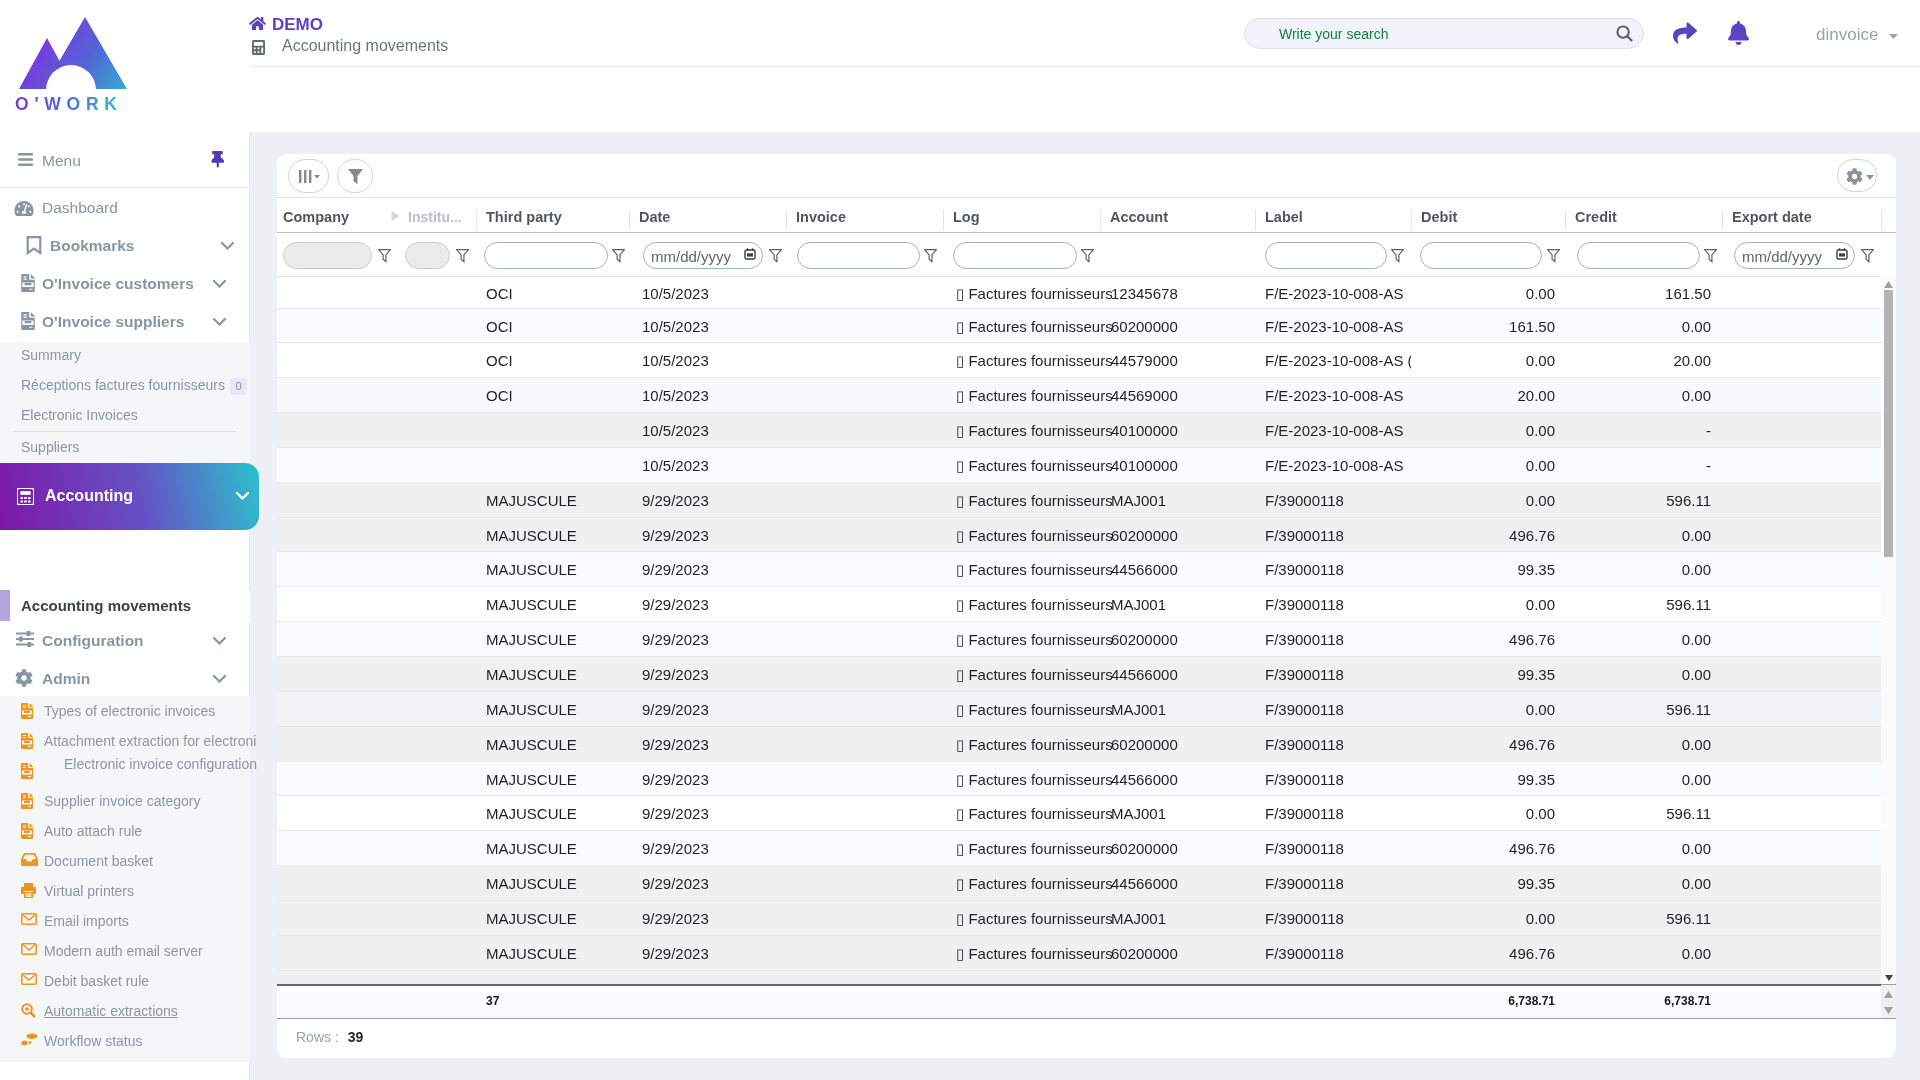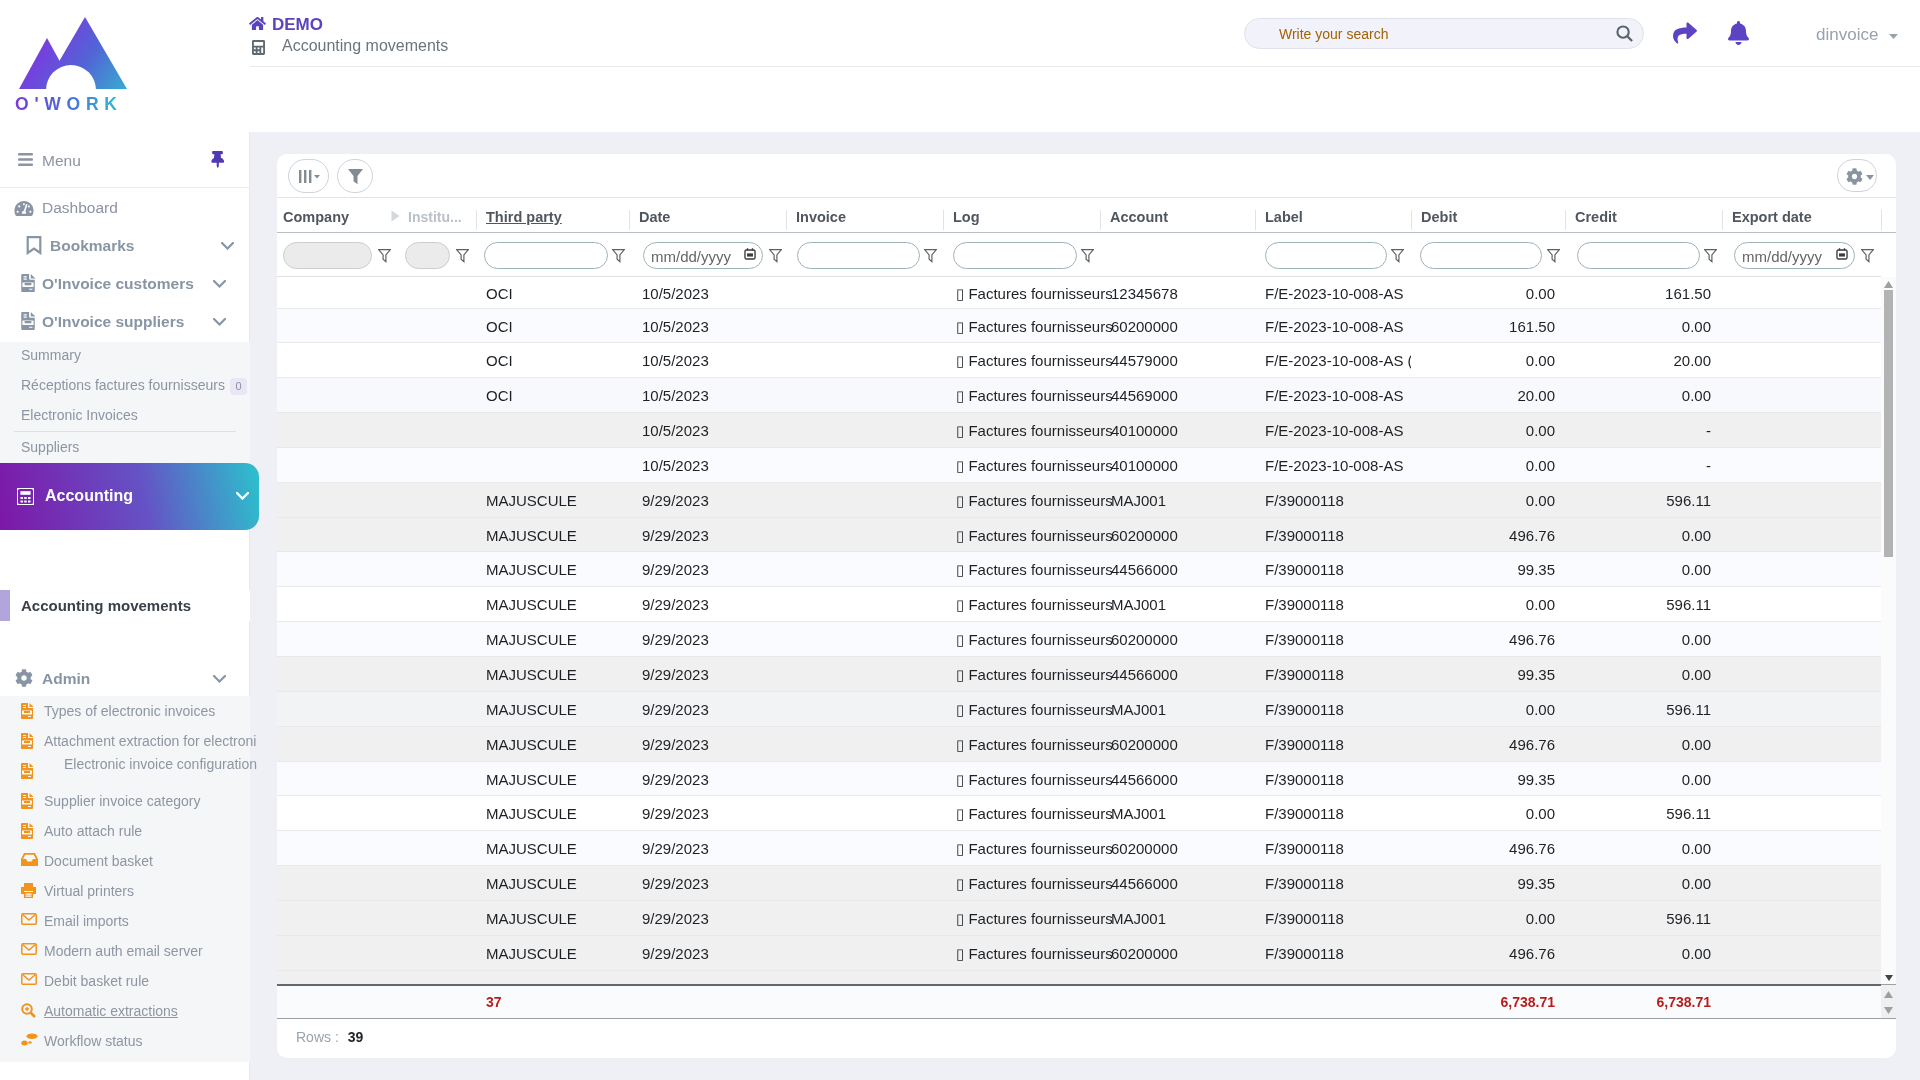--- a/index.html
+++ b/index.html
@@ -7,21 +7,21 @@
   font-family:"Liberation Sans", sans-serif; background:#eef0f5; }
 .abs { position:absolute; }
 
 #header { position:absolute; left:0; top:0; width:1920px; height:132px; background:#fff; }
 #crumbline { position:absolute; left:250px; top:66px; width:1670px; height:1px; background:#e7e9ee; }
 #demo { position:absolute; left:272px; top:15px; font-size:17px; font-weight:bold; color:#5b43bd; }
 #bc2 { position:absolute; left:282px; top:37px; font-size:16px; color:#6b757e; }
 
 #search { position:absolute; left:1244px; top:18px; width:400px; height:31px; border-radius:15.5px;
   background:#f2f3fa; border:1px solid #dfe1ee; }
-#search .ph { position:absolute; left:34px; top:7px; font-size:14px; color:#a16207; }
+#search .ph { position:absolute; left:34px; top:7px; font-size:14px; color:#15803d; }
 #dinvoice { position:absolute; left:1816px; top:25px; font-size:17px; color:#98a1ad; }
 
 #sidebar { position:absolute; left:0; top:0; width:250px; height:1080px; background:#fff;
   border-right:1px solid #e8e8ec; }
 .srow { position:absolute; left:0; width:250px; }
 .micon { position:absolute; left:14px; width:20px; text-align:center; }
 .mtxt { position:absolute; left:42px; font-size:15.5px; color:#8a94a4; }
 .mtxt.b { font-weight:bold; color:#8795a5; }
 .chev { position:absolute; left:213px; }
 .subbg { position:absolute; left:0; width:250px; background:#f5f6f8; }
@@ -52,21 +52,21 @@
 .fpill { position:absolute; top:9px; height:27px; border:1px solid #9db3b8; border-radius:13.5px; background:#fff; }
 .fpill.dis { background:#ebebeb; border:1px solid #c9cdd1; }
 .ffun { position:absolute; top:16px; }
 .fdate { position:absolute; top:15px; font-size:15px; color:#666; }
 #tbody { position:absolute; left:0; top:123px; width:1604px; height:707px; overflow:hidden; }
 .trow { position:absolute; left:0; width:1604px; height:34.85px; border-bottom:1px solid #e9e9ec; font-size:15px; color:#1d2125; }
 .td { position:absolute; top:9px; white-space:nowrap; overflow:hidden; }
 .tdr { position:absolute; top:9px; text-align:right; }
 
 #tsum { position:absolute; left:0; top:830px; width:1604px; height:35px; background:#fafbfd;
-  border-top:2px solid #62686e; border-bottom:1px solid #9aa0a6; font-size:14px; font-weight:bold; color:#b91c1c; }
+  border-top:2px solid #62686e; border-bottom:1px solid #9aa0a6; font-size:12px; font-weight:bold; color:#0f172a; }
 #sumscroll { position:absolute; left:1604px; top:830px; width:15px; height:35px; background:#f0f0f0; border-top:1px solid #9aa0a6; border-bottom:1px solid #9aa0a6;}
 #tfoot { position:absolute; left:19px; top:875px; font-size:14px; color:#9aa3ad; }
 #tfoot b { color:#23272b; margin-left:5px; }
 
 #vscroll { position:absolute; left:1604px; top:123px; width:15px; height:707px; background:#fbfbfb; }
 #vthumb { position:absolute; left:3px; top:13px; width:9px; height:267px; background:#b3b3b3; }
 svg { display:block; }
 </style>
 </head>
 <body>
@@ -144,20 +144,36 @@
     <span class="gtxt">Accounting</span>
     <svg class="abs" style="left:236px; top:29px;" width="13" height="8" viewBox="0 0 13 8">
         <path d="M1 1 L6.5 6.5 L12 1" fill="none" stroke="#fff" stroke-width="2.4" stroke-linecap="round"></path>
       </svg>
   </div>
 
   <div id="acctmov">
       <span>Accounting movements</span>
     </div>
 
+  <div class="srow" style="top:621px; height:39px;">
+    <svg class="micon abs" style="top:10px; left:15px;" width="18" height="16" viewBox="0 0 18 16">
+      <g stroke="#8795a5" stroke-width="2">
+          <line x1="0" y1="2.5" x2="18" y2="2.5"></line>
+          <line x1="0" y1="8" x2="18" y2="8"></line>
+          <line x1="0" y1="13.5" x2="18" y2="13.5"></line>
+        </g>
+      <rect x="10.5" y="0" width="3.6" height="5" fill="#8795a5"></rect>
+        <rect x="3" y="5.5" width="3.6" height="5" fill="#8795a5"></rect>
+        <rect x="11.5" y="11" width="3.6" height="5" fill="#8795a5"></rect>
+    </svg>
+    <span class="mtxt b" style="top:11px;">Configuration</span>
+    <svg class="chev abs" style="top:16px;" width="13" height="8" viewBox="0 0 13 8">
+        <path d="M1 1 L6.5 6.5 L12 1" fill="none" stroke="#8795a5" stroke-width="2.2" stroke-linecap="round"></path>
+      </svg>
+  </div>
 
   <div class="srow" style="top:660px; height:36px;">
     <svg class="micon abs" style="top:9px; left:14px;" width="18" height="18" viewBox="0 0 512 512">
       <path fill="#8795a5" d="M487.4 315.7l-42.6-24.6c4.3-23.2 4.3-47 0-70.2l42.6-24.6c4.9-2.8 7.1-8.6 5.5-14-11.1-35.6-30-67.8-54.7-94.6-3.8-4.1-10-5.1-14.8-2.3L380.8 110c-17.9-15.4-38.5-27.3-60.8-35.1V25.8c0-5.6-3.9-10.5-9.4-11.7-36.7-8.2-74.3-7.8-109.2 0-5.5 1.2-9.4 6.1-9.4 11.7V75c-22.2 7.9-42.8 19.8-60.8 35.1L88.7 85.5c-4.9-2.8-11-1.9-14.8 2.3-24.7 26.7-43.6 58.9-54.7 94.6-1.7 5.4.6 11.2 5.5 14L67.3 221c-4.3 23.2-4.3 47 0 70.2l-42.6 24.6c-4.9 2.8-7.1 8.6-5.5 14 11.1 35.6 30 67.8 54.7 94.6 3.8 4.1 10 5.1 14.8 2.3l42.6-24.6c17.9 15.4 38.5 27.3 60.8 35.1v49.2c0 5.6 3.9 10.5 9.4 11.7 36.7 8.2 74.3 7.8 109.2 0 5.5-1.2 9.4-6.1 9.4-11.7v-49.2c22.2-7.9 42.8-19.8 60.8-35.1l42.6 24.6c4.9 2.8 11 1.9 14.8-2.3 24.7-26.7 43.6-58.9 54.7-94.6 1.7-5.4-.6-11.2-5.5-14zM256 336c-44.1 0-80-35.9-80-80s35.9-80 80-80 80 35.9 80 80-35.9 80-80 80z"></path>
     </svg>
     <span class="mtxt b" style="top:10px;">Admin</span>
     <svg class="chev abs" style="top:15px;" width="13" height="8" viewBox="0 0 13 8">
         <path d="M1 1 L6.5 6.5 L12 1" fill="none" stroke="#8795a5" stroke-width="2.2" stroke-linecap="round"></path>
       </svg>
   </div>
@@ -312,21 +328,21 @@
     <svg class="abs" style="left:8px; top:8px;" width="17" height="17" viewBox="0 0 512 512">
       <path fill="#8a94a0" d="M487.4 315.7l-42.6-24.6c4.3-23.2 4.3-47 0-70.2l42.6-24.6c4.9-2.8 7.1-8.6 5.5-14-11.1-35.6-30-67.8-54.7-94.6-3.8-4.1-10-5.1-14.8-2.3L380.8 110c-17.9-15.4-38.5-27.3-60.8-35.1V25.8c0-5.6-3.9-10.5-9.4-11.7-36.7-8.2-74.3-7.8-109.2 0-5.5 1.2-9.4 6.1-9.4 11.7V75c-22.2 7.9-42.8 19.8-60.8 35.1L88.7 85.5c-4.9-2.8-11-1.9-14.8 2.3-24.7 26.7-43.6 58.9-54.7 94.6-1.7 5.4.6 11.2 5.5 14L67.3 221c-4.3 23.2-4.3 47 0 70.2l-42.6 24.6c-4.9 2.8-7.1 8.6-5.5 14 11.1 35.6 30 67.8 54.7 94.6 3.8 4.1 10 5.1 14.8 2.3l42.6-24.6c17.9 15.4 38.5 27.3 60.8 35.1v49.2c0 5.6 3.9 10.5 9.4 11.7 36.7 8.2 74.3 7.8 109.2 0 5.5-1.2 9.4-6.1 9.4-11.7v-49.2c22.2-7.9 42.8-19.8 60.8-35.1l42.6 24.6c4.9 2.8 11 1.9 14.8-2.3 24.7-26.7 43.6-58.9 54.7-94.6 1.7-5.4-.6-11.2-5.5-14zM256 336c-44.1 0-80-35.9-80-80s35.9-80 80-80 80 35.9 80 80-35.9 80-80 80z"></path>
     </svg>
     <svg class="abs" style="left:28px; top:15px;" width="8" height="5" viewBox="0 0 8 5">
         <path d="M0 0 L8 0 L4 5 Z" fill="#8a94a0"></path>
       </svg>
   </div>
   <div id="thead">
       <span class="th" style="left:6px;">Company</span>
       <span class="th" style="left:131px;color:#b9c0c8;font-size:14px;">Institu...</span>
-      <span class="th" style="left:209px;text-decoration:underline;">Third party</span>
+      <span class="th" style="left:209px;">Third party</span>
       <div class="thsep" style="left:199px;"></div>
       <span class="th" style="left:362px;">Date</span>
       <div class="thsep" style="left:352px;"></div>
       <span class="th" style="left:519px;">Invoice</span>
       <div class="thsep" style="left:509px;"></div>
       <span class="th" style="left:676px;">Log</span>
       <div class="thsep" style="left:666px;"></div>
       <span class="th" style="left:833px;">Account</span>
       <div class="thsep" style="left:823px;"></div>
       <span class="th" style="left:988px;">Label</span>

